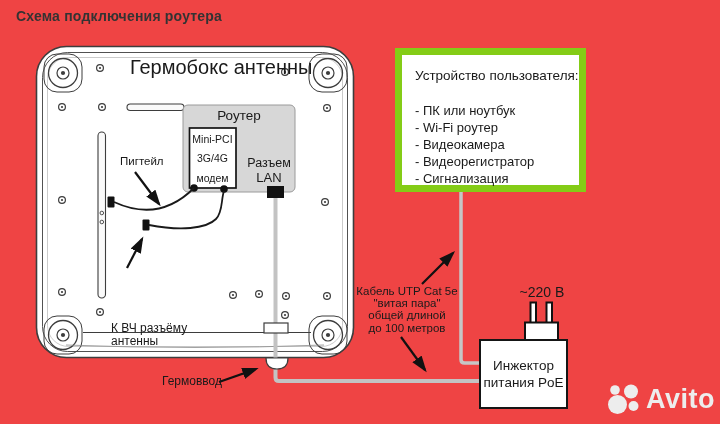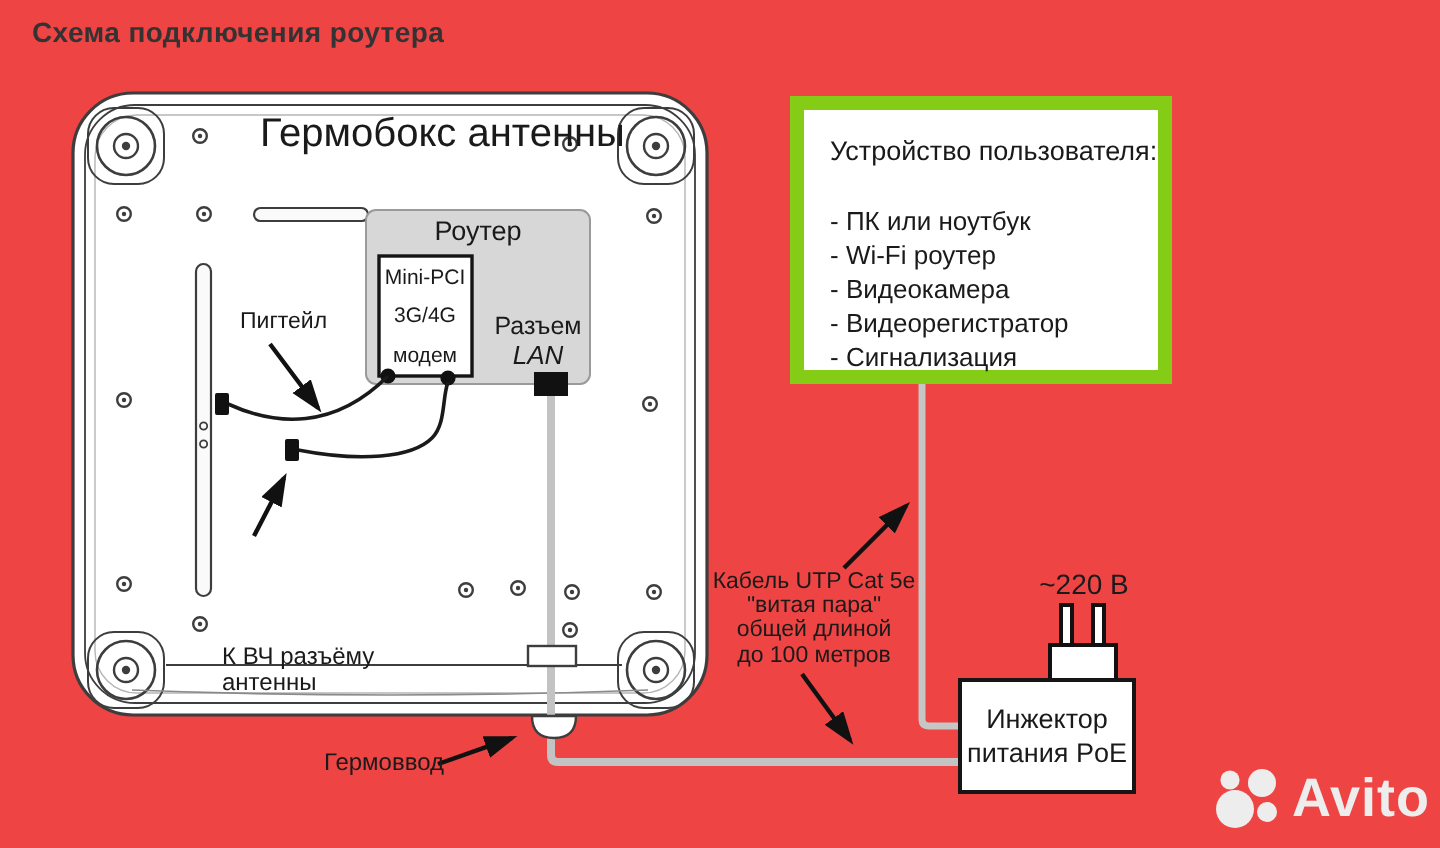--- a/index.html
+++ b/index.html
@@ -7,30 +7,30 @@
   body { font-family: "Liberation Sans", "DejaVu Sans", sans-serif; color: #1a1a1a; }
   .stage { position: relative; width: 720px; height: 424px; background: #ef4444; overflow: hidden; }
   .stage svg.diagram { position: absolute; left: 0; top: 0; }
   .abs { position: absolute; }
   .page-title { left: 16px; top: 8px; font-size: 14px; font-weight: 700; color: #333; letter-spacing: .2px; }
   .enclosure-label { left: 130px; top: 56px; font-size: 20px; }
   .router-title { left: 183px; top: 108px; width: 112px; text-align: center; font-size: 13.5px; }
   .modem-text { left: 189px; top: 129px; width: 47px; height: 59px; display: flex; flex-direction: column;
                 justify-content: space-around; align-items: center; font-size: 10.5px; text-align: center; }
   .lan-label-1 { left: 240px; top: 156px; width: 58px; text-align: center; font-size: 12.5px; }
-  .lan-label-2 { left: 240px; top: 170px; width: 58px; text-align: center; font-size: 13px; font-style: italic; }
+  .lan-label-2 { left: 240px; top: 170px; width: 58px; text-align: center; font-size: 13px; }
   .pigtail-label { left: 120px; top: 155px; font-size: 11.5px; }
   .rf-label { left: 111px; top: 274px; font-size: 12px; line-height: 13px; margin-top: 48px; }
   .gland-label { left: 162px; top: 374px; font-size: 12px; }
   .utp-label { left: 351px; top: 285px; width: 112px; text-align: center; font-size: 11.5px; line-height: 12.2px; }
   .power-label { left: 513px; top: 284px; width: 58px; text-align: center; font-size: 14px; }
   .user-box { left: 395px; top: 48px; width: 191px; height: 144px; border: 7px solid #84cc16; background: #fff; }
   .user-box .title { position: absolute; left: 13px; top: 13px; font-size: 13.5px; }
   .user-box .items { position: absolute; left: 13px; top: 47px; font-size: 13px; line-height: 17px; }
-  .injector-box { left: 479px; top: 339px; width: 89px; height: 58px; border: 2px solid #151515; background: #fff;
+  .injector-box { left: 479px; top: 339px; width: 89px; height: 70px; border: 2px solid #151515; background: #fff;
                   display: flex; flex-direction: column; justify-content: center; align-items: center;
                   font-size: 13.5px; line-height: 17px; }
   .watermark { left: 606px; top: 382px; display: flex; align-items: center; gap: 2px; }
   .watermark .wm-text { font-size: 27px; font-weight: 700; color: #ededed; letter-spacing: .5px; }
 </style>
 </head>
 <body>
 
 <div class="stage">
 

